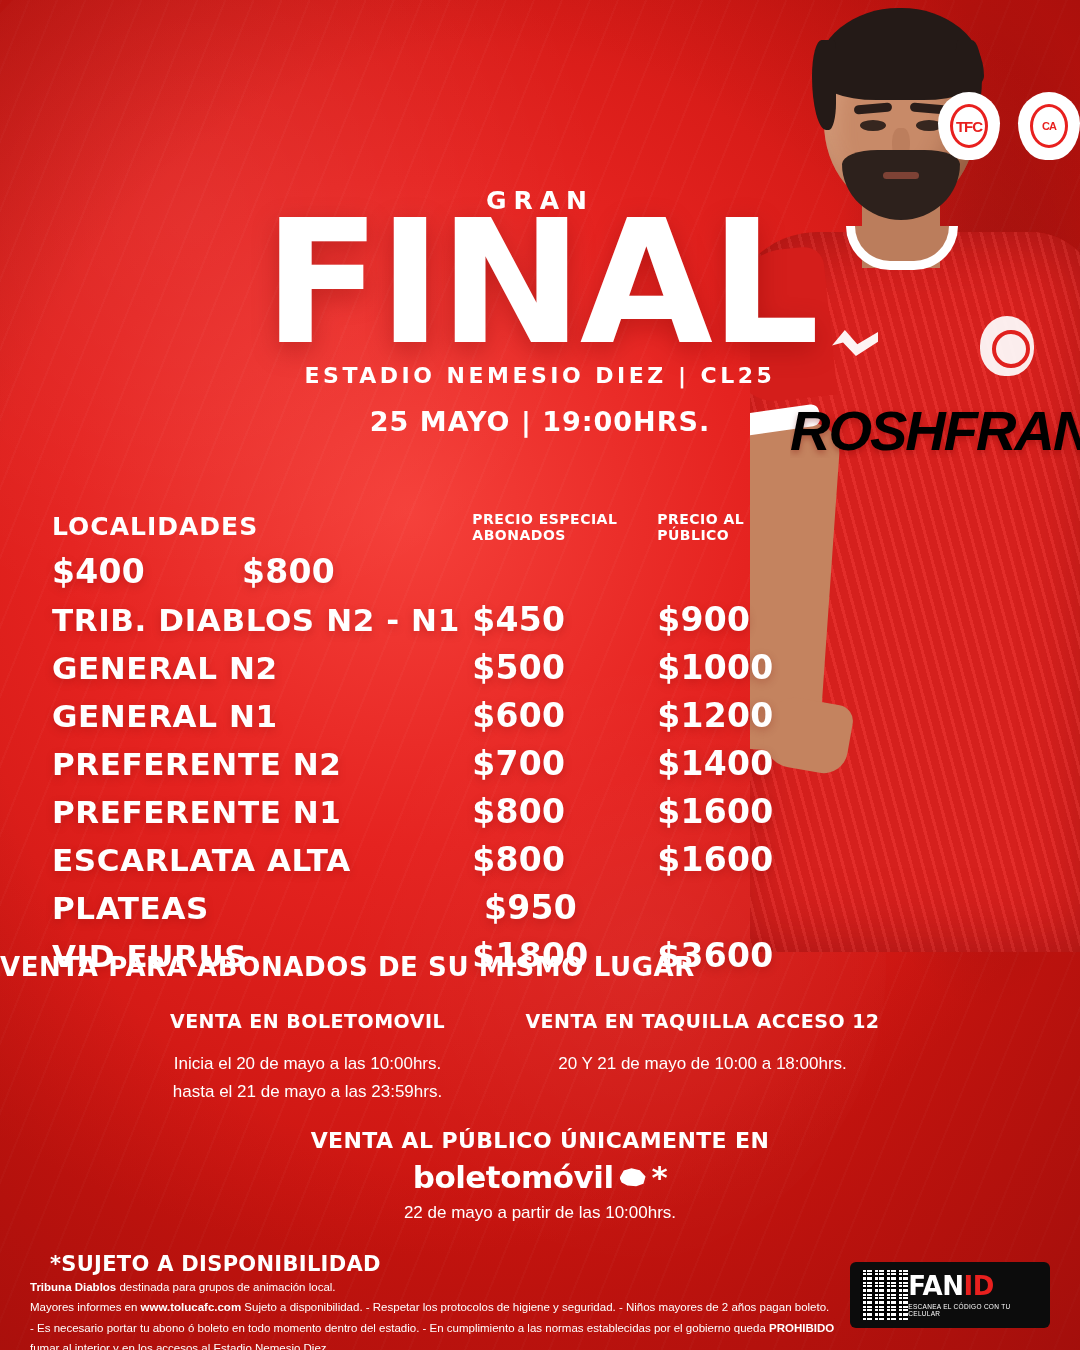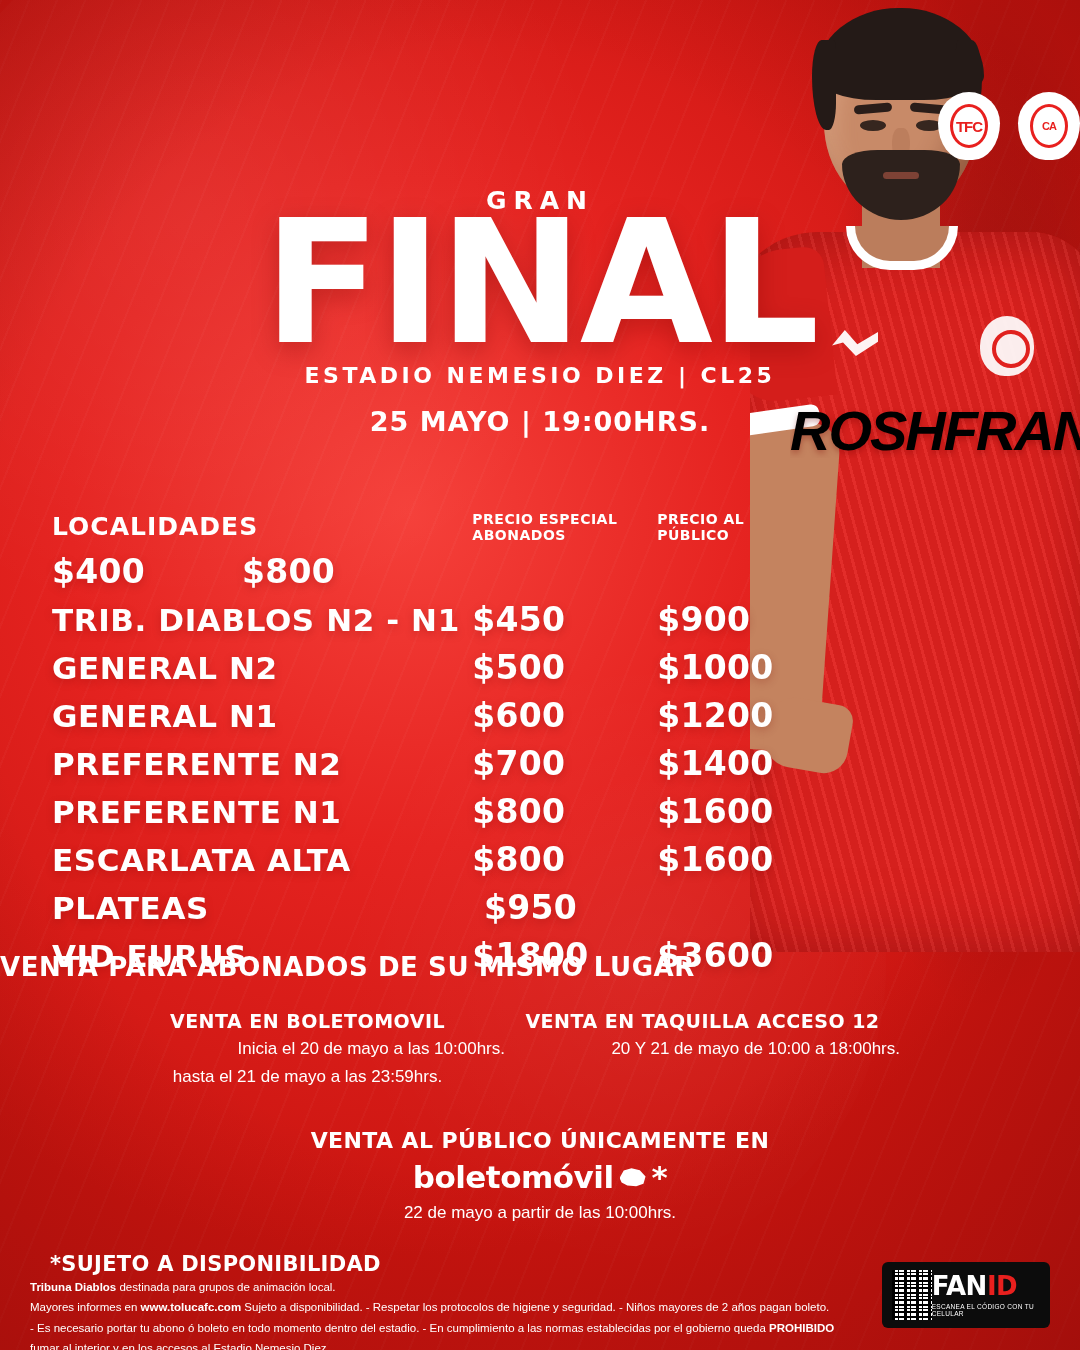--- a/index.html
+++ b/index.html
@@ -199,21 +199,21 @@
     font-family:"DejaVu Sans", sans-serif;
   }
   .channels{
     position:absolute; left:110px; top:1010px; width:790px; display:flex; z-index:5;
   }
   .chan{ width:50%; text-align:center; }
   .chan-title{
     font-size:19px; font-weight:bold; letter-spacing:.5px;
     font-family:"DejaVu Sans", sans-serif;
   }
-  .chan-line{ margin-top:7px; font-size:17px; font-family:"Liberation Sans", sans-serif;text-align:right;}
+  .chan-line{ margin-top:22px; font-size:17px; font-family:"Liberation Sans", sans-serif;}
   .chan-line2{ margin-top:8px; font-size:17px; font-family:"Liberation Sans", sans-serif;}
 
   .publico{
     position:absolute; left:0; right:0; top:1128px; text-align:center; z-index:5;
   }
   .publico-title{
     font-size:22px; font-weight:bold; letter-spacing:.4px;
     font-family:"DejaVu Sans", sans-serif;
   }
   .bm-logo{
@@ -233,21 +233,21 @@
   .legal-title{
     font-size:21px; font-weight:bold; letter-spacing:.3px;
     font-family:"DejaVu Sans", sans-serif;
     margin-left:20px;
   }
   .legal-p{ font-size:11.5px; line-height:1.5; margin-top:3px; font-family:"Liberation Sans", sans-serif;}
   .legal-p b{ font-weight:bold; }
 
   
   .fanid{
-    position:absolute; right:30px; bottom:22px; width:168px; height:66px;
+    position:absolute; right:30px; bottom:22px; width:200px; height:66px;
     background:#0c0c0c; border-radius:6px; display:flex; align-items:center; gap:0;
     padding:8px 10px; z-index:6;
   }
   .qr{
     width:50px; height:50px; background:#ffffff;
     background-image:
       linear-gradient(90deg, #000 25%, transparent 25%, transparent 50%, #000 50%, #000 62%, transparent 62%),
       linear-gradient(0deg, #000 18%, transparent 18%, transparent 42%, #000 42%, #000 55%, transparent 55%, transparent 74%, #000 74%, #000 84%, transparent 84%);
     background-size:12px 12px, 12px 12px;
   }

